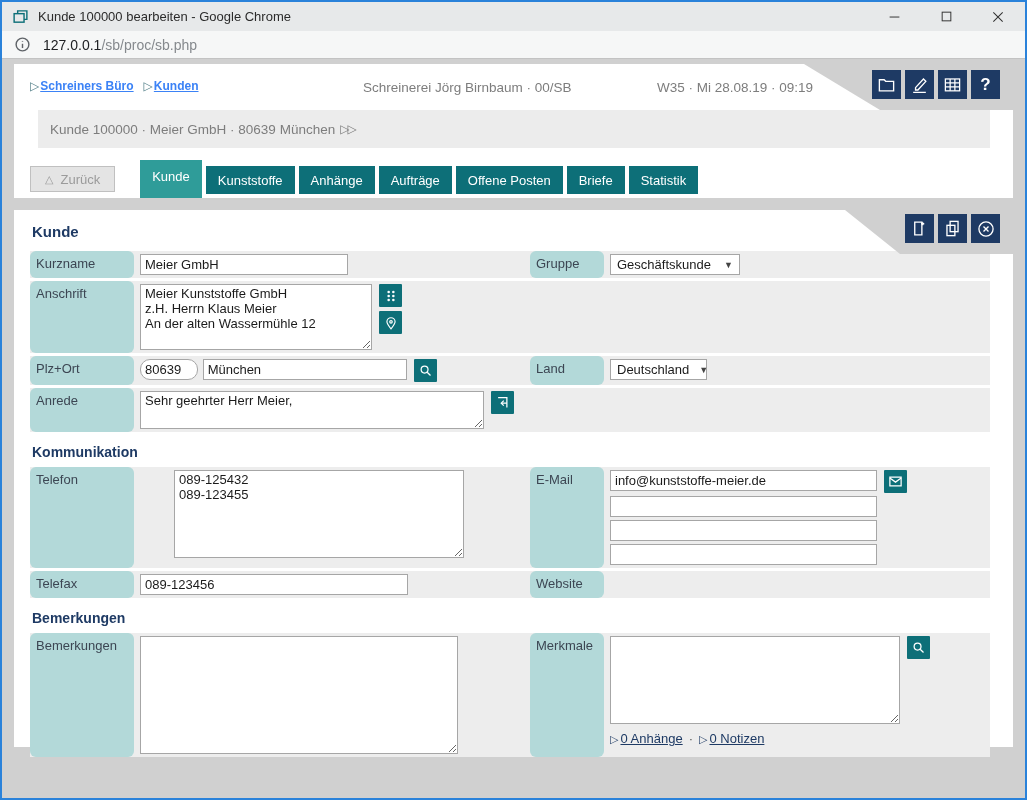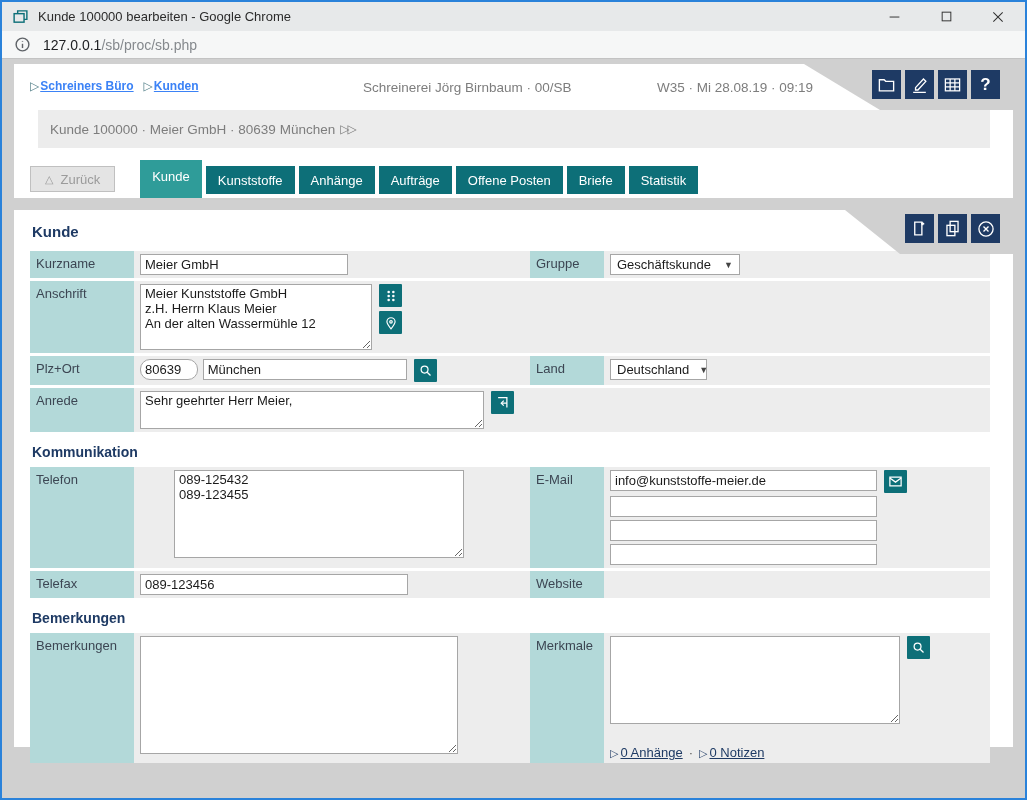--- a/index.html
+++ b/index.html
@@ -48,41 +48,41 @@
   .tabs { display:flex; align-items:flex-end; gap:4px; }
   .tab { background:#0d6f78; color:#fff; font-size:13px; padding:0 12px; height:28px; margin-bottom:4px; display:flex; align-items:center; cursor:pointer; }
   .tab.active { background:#2f9c99; height:38px; margin-bottom:0; padding-bottom:6px; }
 
   
   .main-card { height:537px; }
   .section-title { padding:13px 0 11px 18px; color:#1e3a64; font-size:15px; font-weight:bold; }
 
   .form { margin:0 23px 0 16px; }
   .form-row { display:flex; background:#ededed; margin-bottom:3px; }
-  .lbl { background:#b3d9d9; padding:5px 6px; color:#3c4653; flex:0 0 auto; }
+  .lbl { background:#b3d9d9; padding:5px 6px; color:#3c4653; flex:0 0 auto;border-radius:6px; }
   .lbl-l { width:104px; }
   .lbl-r { width:74px; }
   .lbl.empty { background:transparent; }
   .fld-l { width:396px; padding:3px 0 3px 6px; }
   .fld-r { flex:1; padding:3px 0 3px 6px; }
 
   input[type=text] { border:1px solid #a6a6a6; height:21px; font-size:13px; font-family:inherit; padding:0 4px; color:#1b1b1b; background:#fff; }
   textarea { border:1px solid #a6a6a6; font-size:13px; font-family:inherit; padding:1px 4px; color:#1b1b1b; background:#fff; vertical-align:top; }
   .teal-btn { width:23px; height:23px; background:#0d6f78; border:none; display:inline-flex; align-items:center; justify-content:center; margin-left:7px; cursor:pointer; vertical-align:top; border-radius:1px; }
   .fake-select { display:inline-flex; align-items:center; justify-content:space-between; border:1px solid #a6a6a6; background:#fff; height:21px; padding:0 6px; cursor:pointer; color:#1b1b1b;text-align:center; }
   .fake-select .arrow { font-size:9px; color:#444; margin-left:10px; }
 
   .form-heading { background:#fff; padding:9px 0 7px 2px; color:#1e3a64; font-weight:bold; font-size:14px; }
 
   .email-stack { display:flex; flex-direction:column; gap:3px; }
   .email-row1 { display:flex; align-items:flex-start; }
 
   .icon-col { display:inline-flex; flex-direction:column; gap:4px; vertical-align:top; }
 
-  .mini-links { margin-top:21px; font-size:13px; }
+  .mini-links { margin-top:7px; font-size:13px; }
   .mini-tri { color:#1e3a64; font-size:11px; margin-right:2px; }
   .mini-link { color:#1e3a64; text-decoration:underline; cursor:pointer; }
   .mini-sep { color:#555; margin:0 6px; }
 
   svg { display:block; }
 </style>
 </head>
 <body>
 
 <div class="chrome-window">

